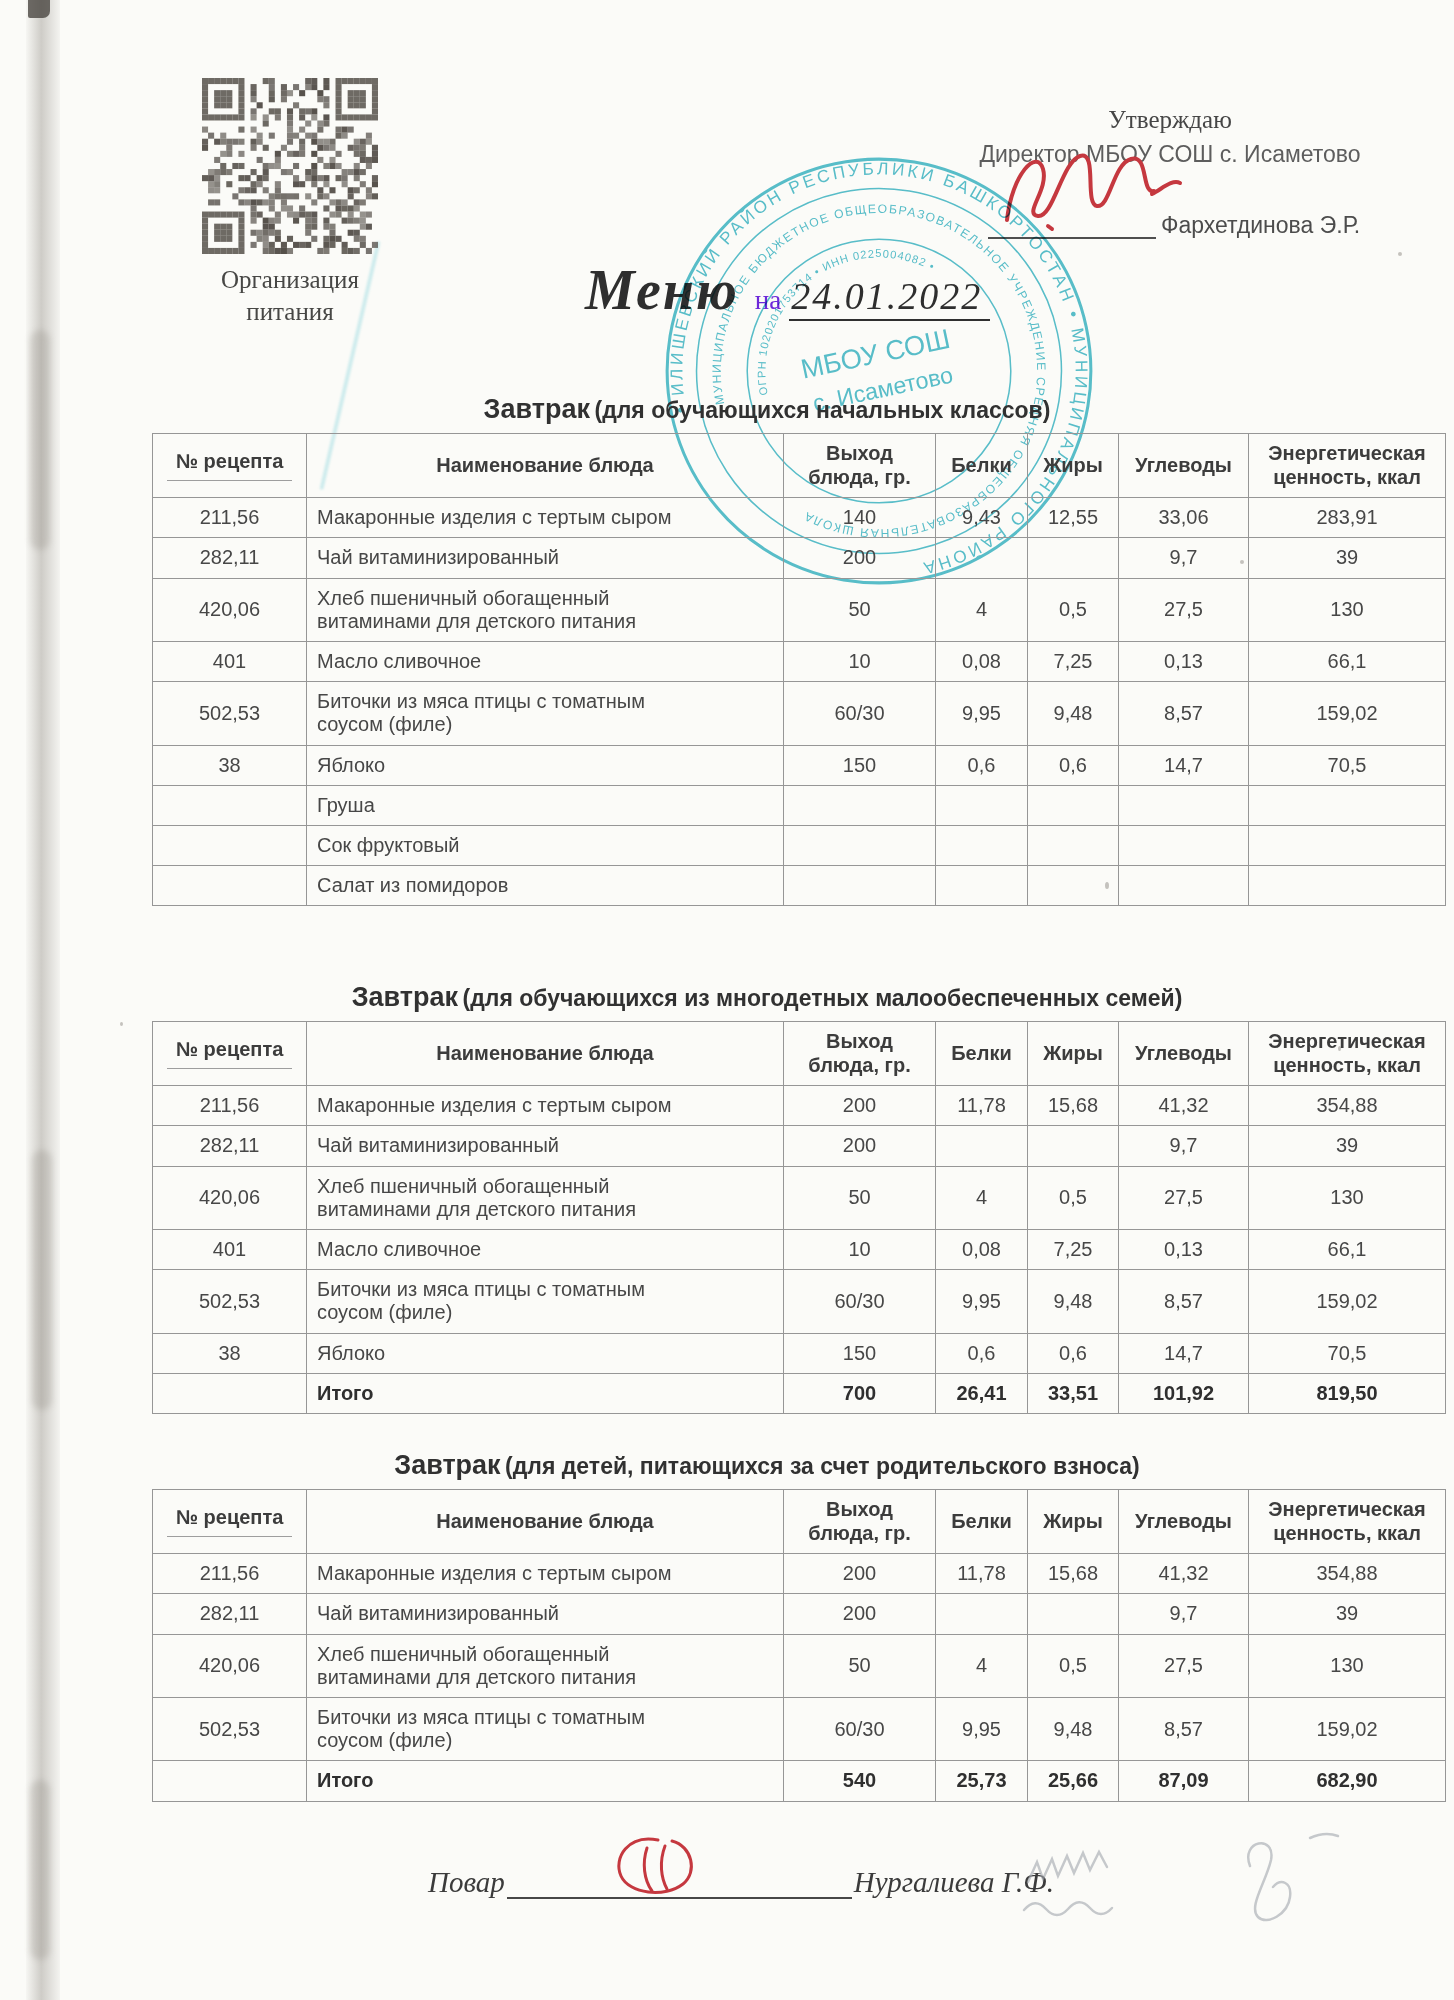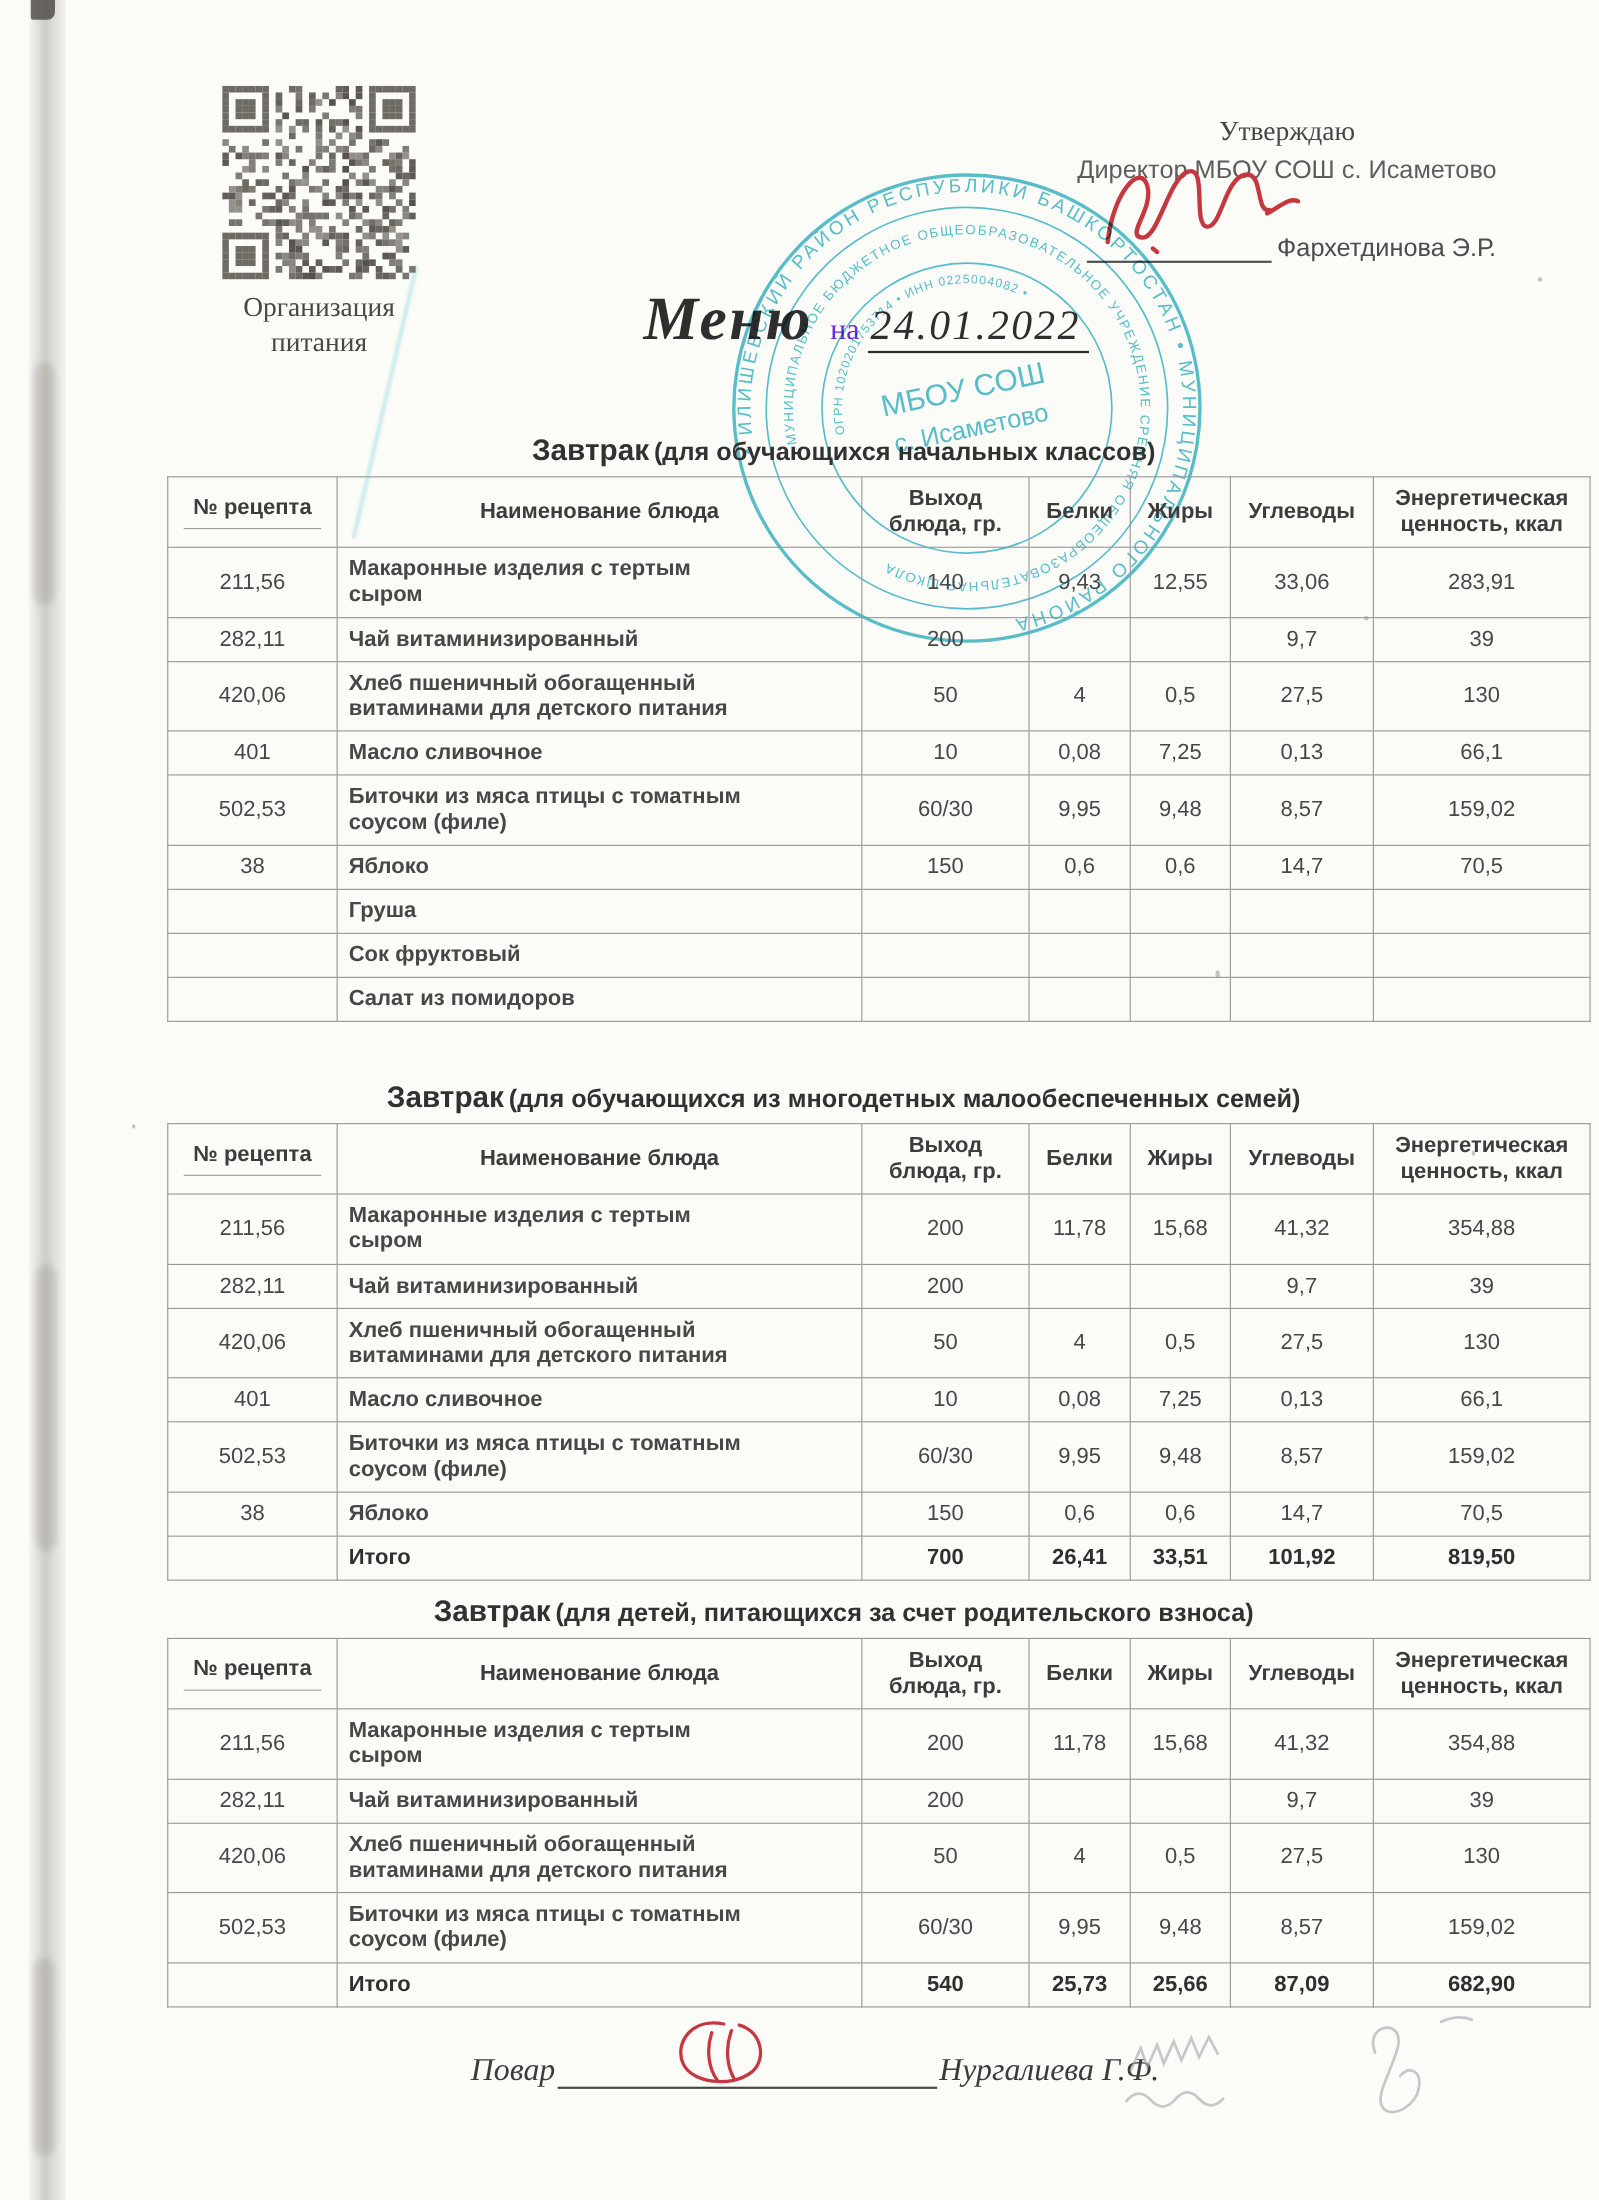--- a/index.html
+++ b/index.html
@@ -38,21 +38,21 @@
     mix-blend-mode:multiply;pointer-events:none;}
   
   .tblwrap{position:absolute;left:152px;width:1230px;}
   .tbl-title{text-align:center;margin-bottom:8px;color:#313131;}
   .tt-main{font-size:27px;font-weight:bold;}
   .tt-note{font-size:23px;font-weight:bold;}
   table.menu{width:1230px;table-layout:fixed;border-collapse:collapse;font-size:20px;color:#474747;border-radius:10px;}
   table.menu th,table.menu td{border:1px solid #969696;vertical-align:middle;}
   table.menu th{font-weight:bold;color:#3c3c3c;padding:8px 4px;line-height:1.18;text-align:center;}
   table.menu td{padding:8px 6px;line-height:1.16;text-align:center;}
-  table.menu td.c1{text-align:left;padding-left:10px;padding-right:95px;font-weight:bold;}
+  table.menu td.c1{text-align:left;padding-left:10px;padding-right:95px;}
   .c0{width:145px;}.c1{width:468px;}.c2{width:143px;}.c3{width:83px;}.c4{width:82px;}.c5{width:121px;}.c6{width:188px;}
   th .u{display:block;margin:0 10px;padding-bottom:7px;border-bottom:1.3px solid #9e9e9e;}
   tr.total td{font-weight:bold;color:#2f2f2f;}
   
   .cook-row{position:absolute;left:428px;top:1866px;display:flex;align-items:flex-end;
     font-family:"Liberation Serif",serif;font-style:italic;font-size:29px;color:#3b3b3b;}
   .cookline{display:inline-block;width:345px;height:12px;border-bottom:2px solid #474747;margin:0 2px;}
 </style>
 </head>
 <body>

